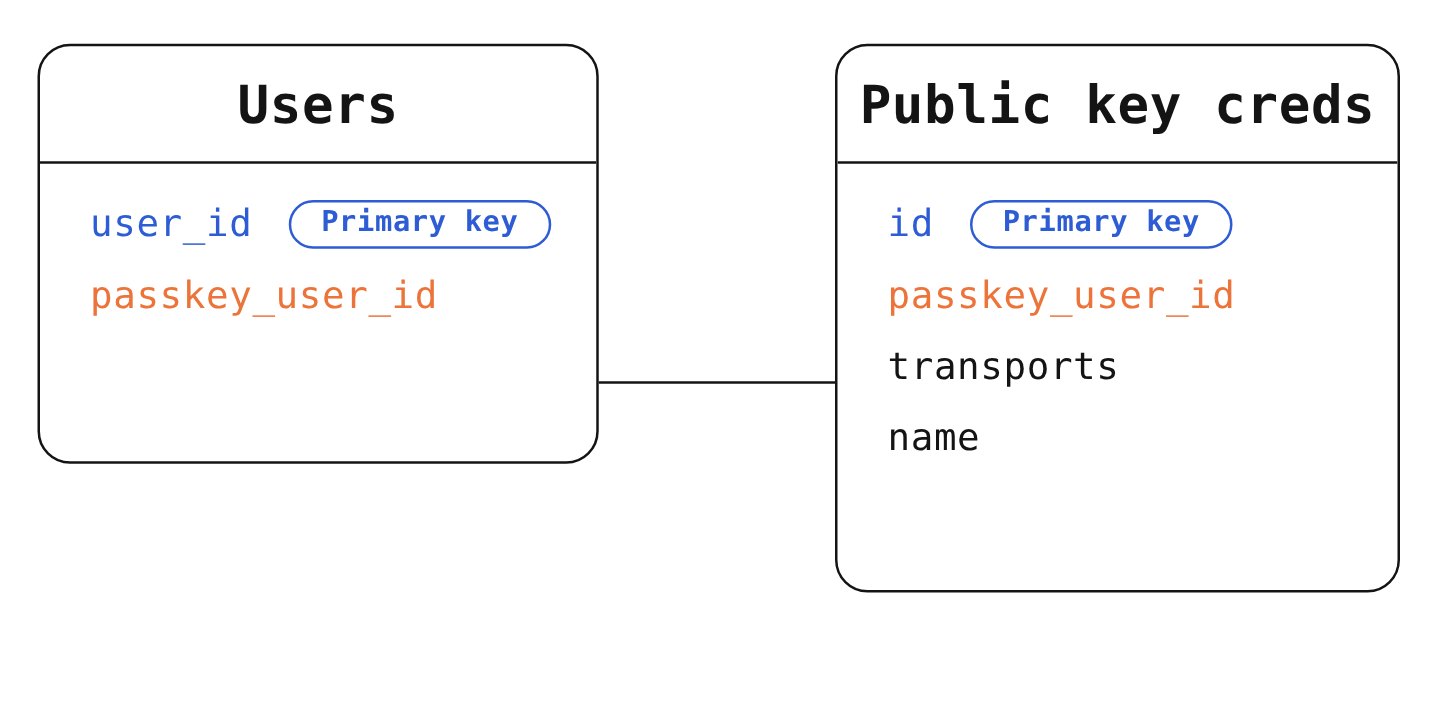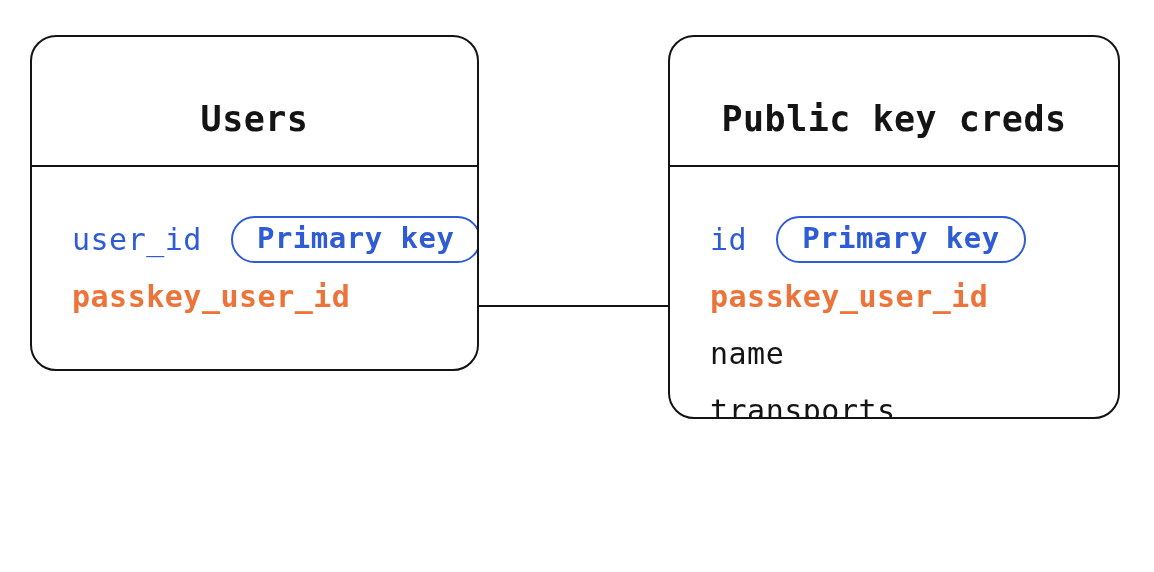--- a/index.html
+++ b/index.html
@@ -26,60 +26,59 @@
   .entity-users {
     left: 30px;
     top: 35px;
     width: 449px;
     height: 336px;
   }
   .entity-creds {
     left: 668px;
     top: 35px;
     width: 452px;
-    height: 384px;
+    height: 439px;
   }
   .entity-header {
     height: 92px;
     border-bottom: 2px solid var(--ink, #141414);
     display: flex;
     align-items: center;
     justify-content: center;
-    font-size: 35px;
+    font-size: 42px;
     font-weight: 700;
     color: var(--ink, #141414);
     letter-spacing: 0.5px;
-    margin-top: 36px;
   }
   .entity-body {
-    padding-top: 44px;
+    padding-top: 20px;
   }
   .field-row {
     height: 57px;
     display: flex;
     align-items: center;
     padding-left: 40px;
     font-size: 30px;
     letter-spacing: 0.5px;
     color: var(--ink, #141414);
     white-space: nowrap;
   }
   .field-name.primary { color: var(--blue, #2e5cd4); }
-  .field-name.linked  { color: var(--orange, #ec743a); font-weight: bold; }
+  .field-name.linked  { color: var(--orange, #ec743a); }
   .field-name.normal  { color: var(--ink, #141414); }
   .badge {
     display: inline-flex;
     align-items: center;
     justify-content: center;
     margin-left: 29px;
     padding: 3px 24px 5px 24px;
     border: 2px solid var(--blue, #2e5cd4);
     border-radius: 999px;
     color: var(--blue, #2e5cd4);
-    font-size: 29px;
+    font-size: 23px;
     font-weight: 700;
     letter-spacing: 0.5px;
     line-height: 1.2;
   }
   .connector {
     position: absolute;
     left: 479px;
     top: 305px;
     width: 189px;
     height: 2px;
@@ -109,20 +108,20 @@
       <div class="entity-header">Public key creds</div>
       <div class="entity-body">
         <div class="field-row">
           <span class="field-name primary">id</span>
           <span class="badge">Primary key</span>
         </div>
         <div class="field-row">
           <span class="field-name linked">passkey_user_id</span>
         </div>
         <div class="field-row">
-          <span class="field-name normal">name</span>
+          <span class="field-name normal">transports</span>
         </div>
         <div class="field-row">
-          <span class="field-name normal">transports</span>
+          <span class="field-name normal">name</span>
         </div>
       </div>
     </div>
 </div>
 
 </body></html>

